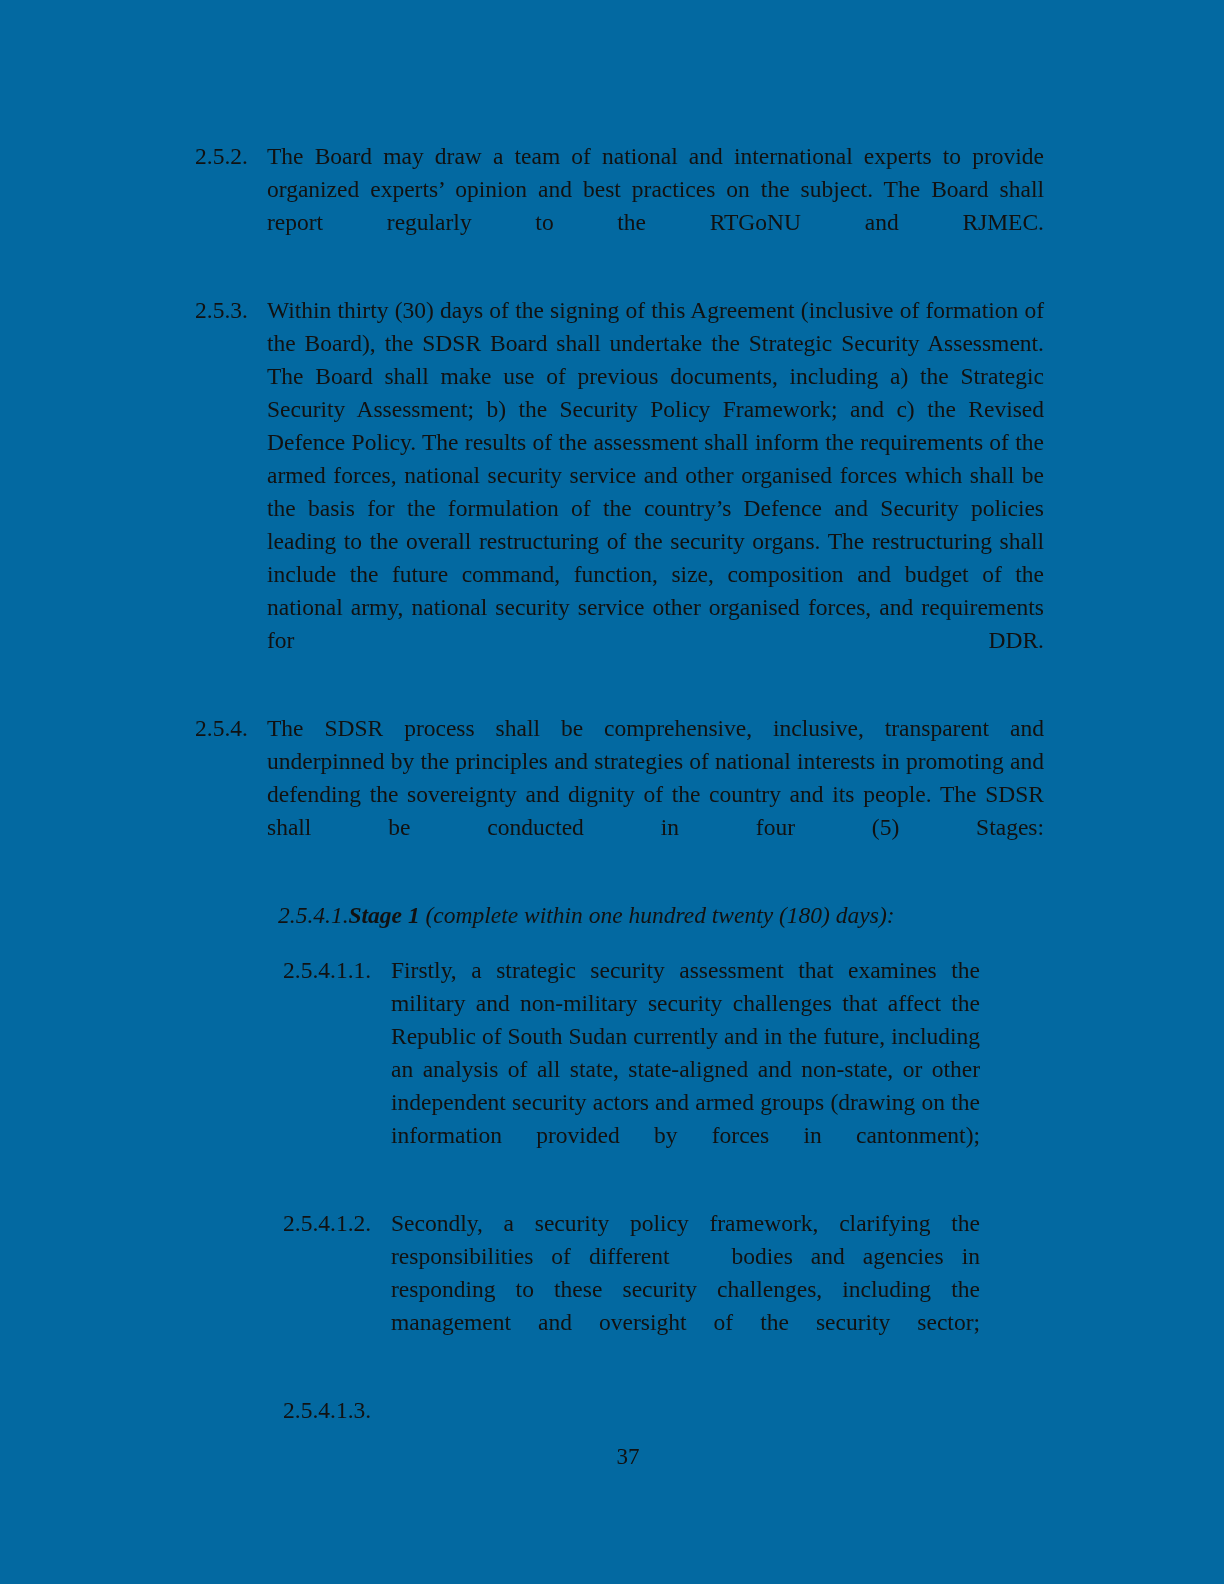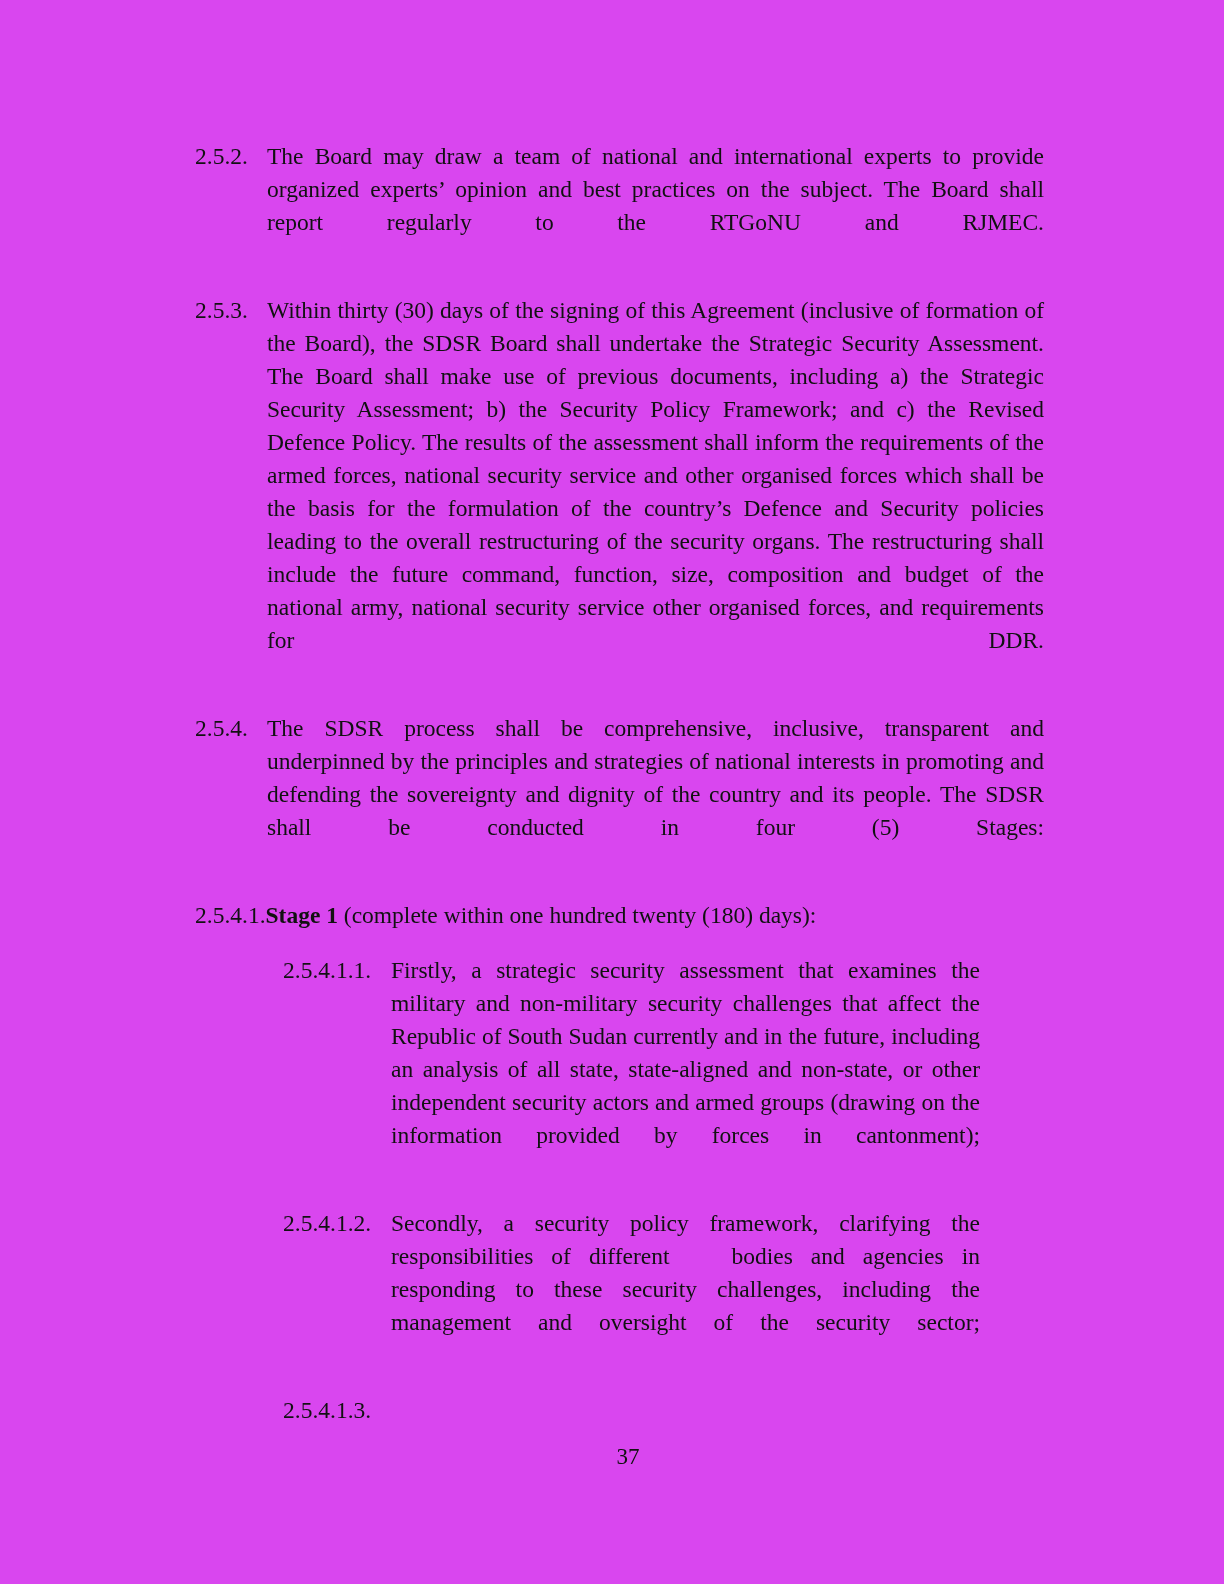--- a/index.html
+++ b/index.html
@@ -15,21 +15,21 @@
     color: #111111;
     -webkit-font-smoothing: antialiased;
   }
 
   .page {
     position: absolute;
     left: 0;
     top: 0;
     width: 1224px;
     height: 1584px;
-    background: #d946ef;
+    background: #0369a1;
     overflow: hidden;
   }
 
   .content {
     position: absolute;
     left: 195px;
     top: 140px;
     width: 849px;
   }
 
@@ -65,21 +65,23 @@
     width: 100%;
   }
 
   
   .level2 .num {
     width: 72px;
   }
 
   
   .level3 {
+    margin-left: 83px;
     width: 766px;
+    font-style: italic;
   }
   .level3 .num {
     width: auto;
     padding-right: 0;
   }
   .level3 .body {
     text-align: left;
   }
   .level3 .body::after {
     content: none;

